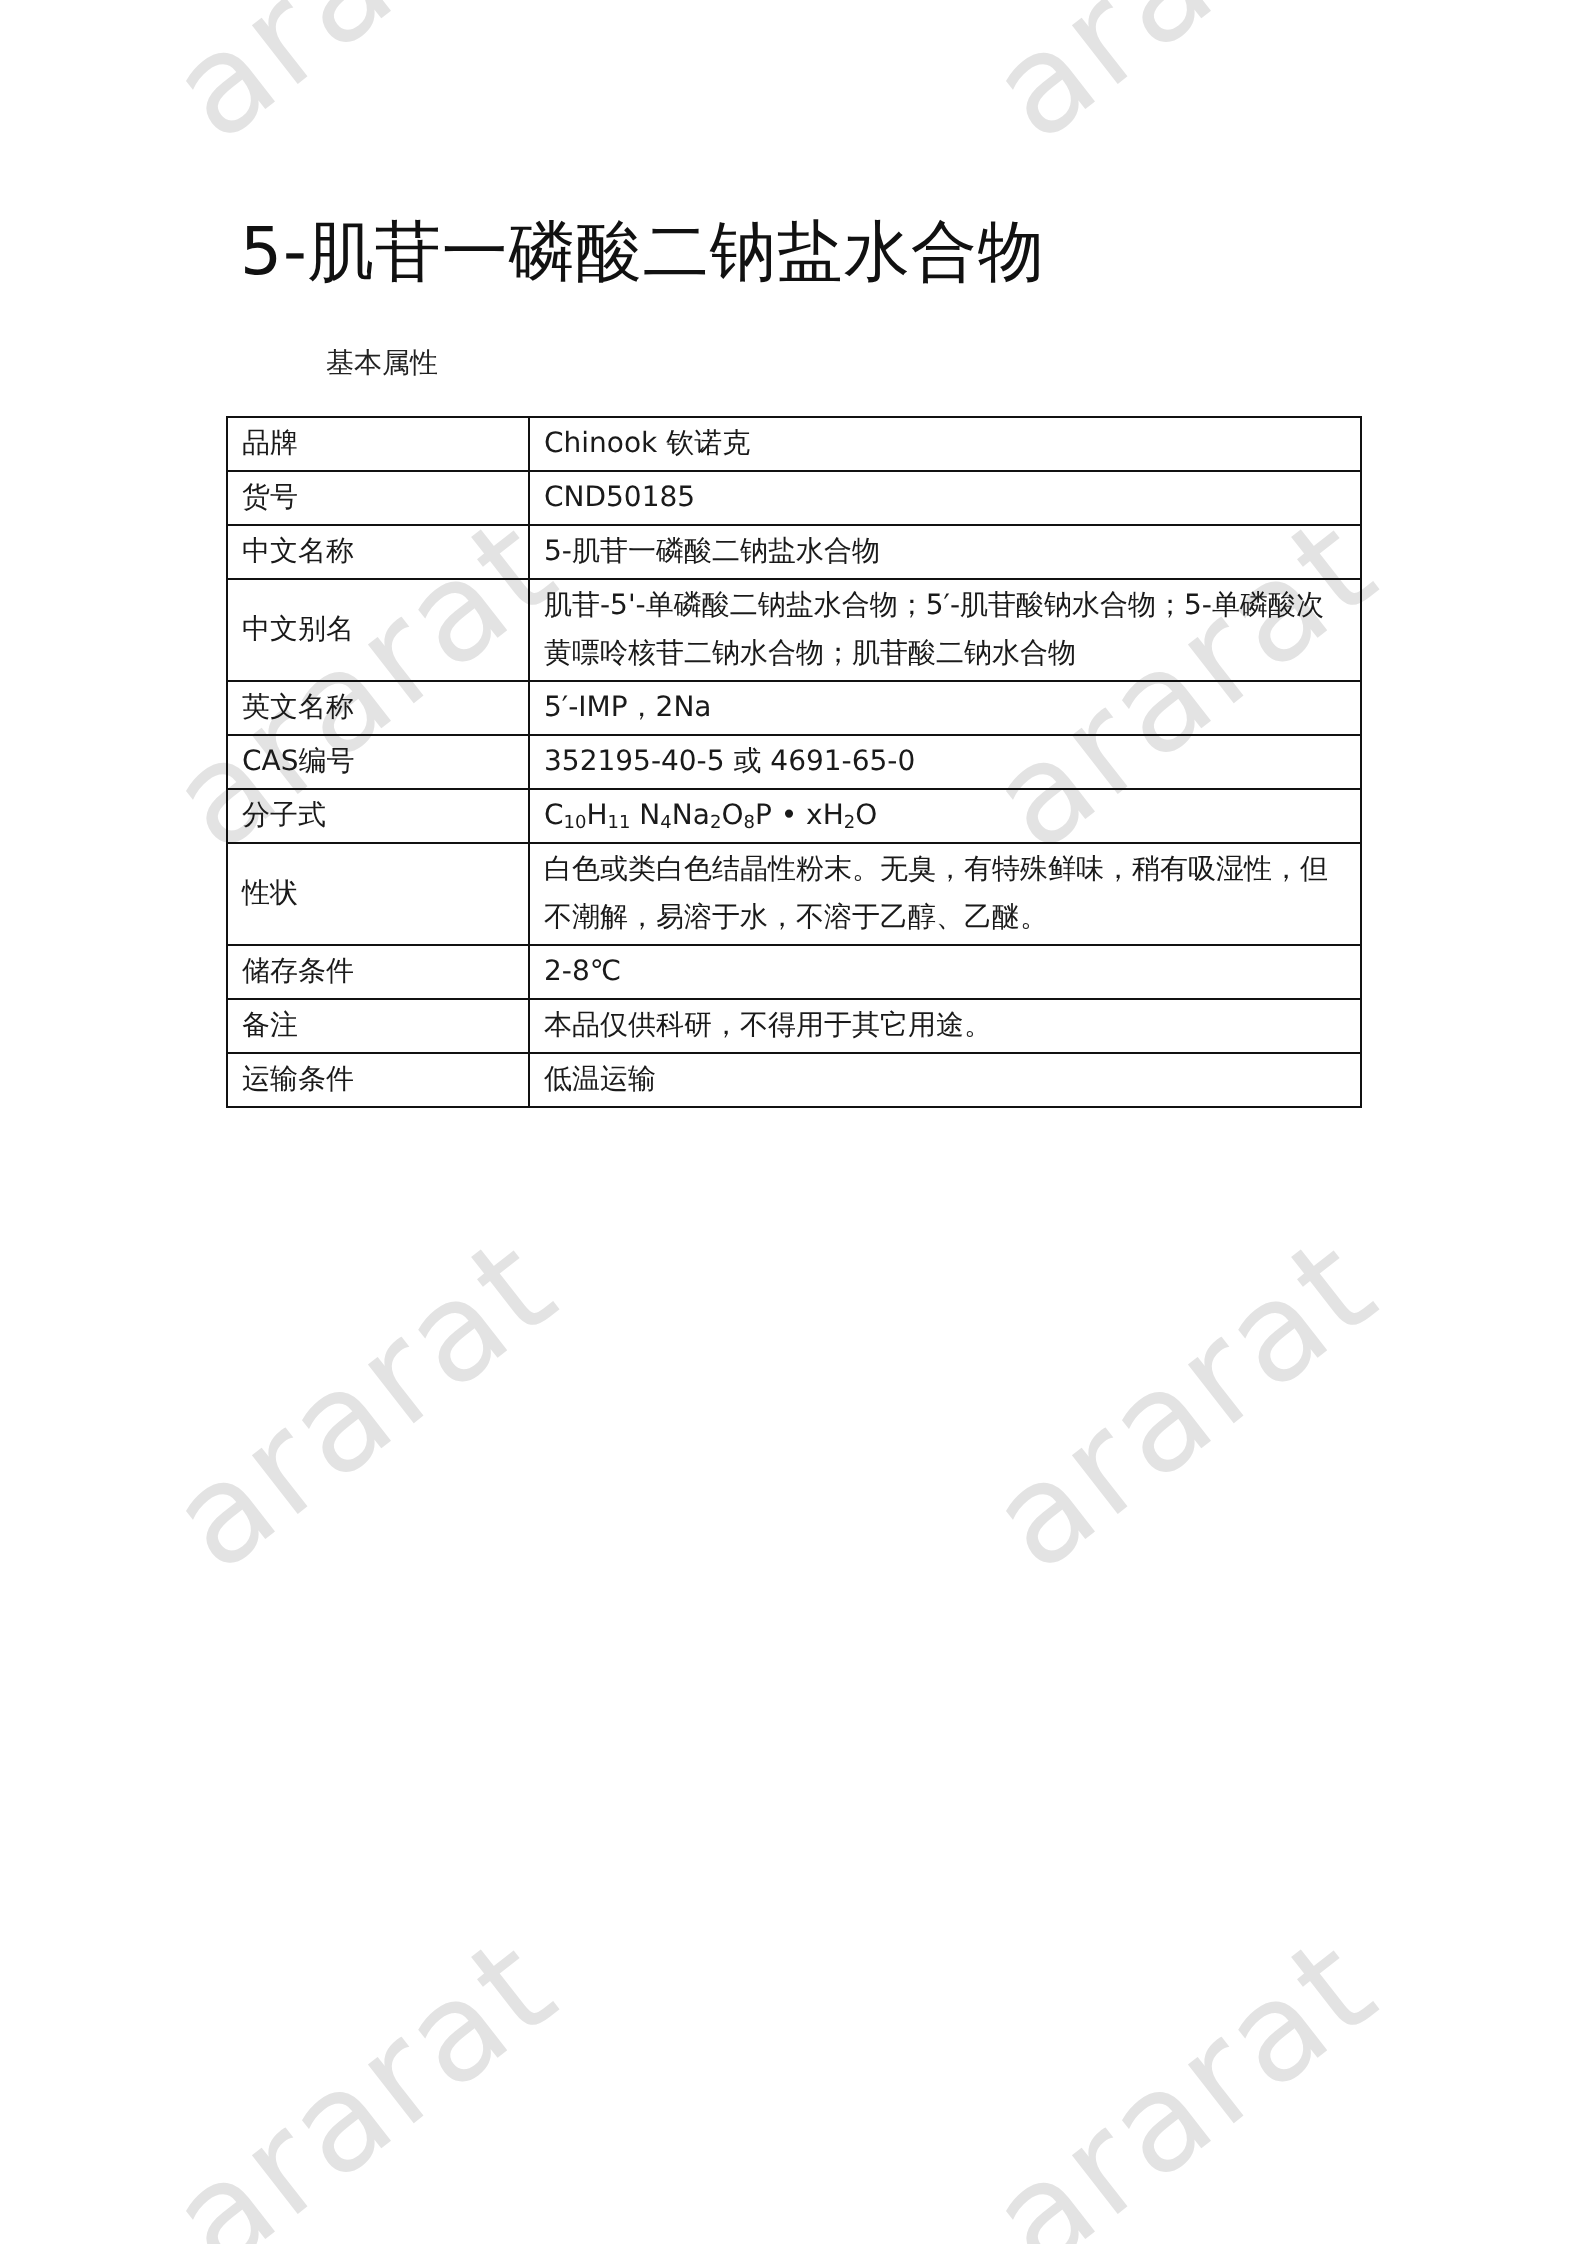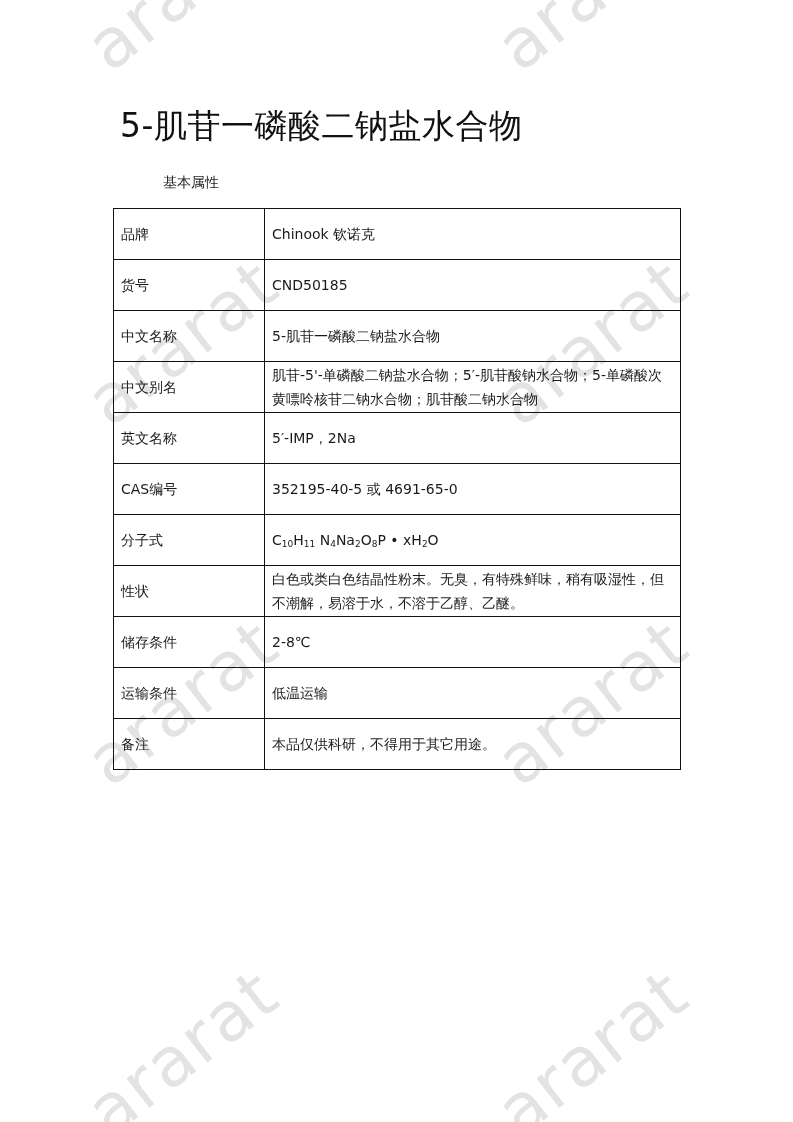--- a/index.html
+++ b/index.html
@@ -54,21 +54,21 @@
       left: 113px;
       top: 208px;
       width: 568px;
       border-collapse: collapse;
       font-size: 14px;
       z-index: 1;
       background: transparent;
     }
     table.props td {
       border: 1px solid #111111;
-      padding: 12px 7px;
+      padding: 0 7px;
       height: 26px;
       line-height: 26px;
       vertical-align: middle;
       color: #1a1a1a;
     }
     table.props td.key {
       width: 136px;
     }
     table.props td.val.multi {
       line-height: 24px;
@@ -133,21 +133,21 @@
       </tr>
       <tr>
         <td class="key">性状</td>
         <td class="val multi">白色或类白色结晶性粉末。无臭，有特殊鲜味，稍有吸湿性，但不潮解，易溶于水，不溶于乙醇、乙醚。</td>
       </tr>
       <tr>
         <td class="key">储存条件</td>
         <td class="val">2-8℃</td>
       </tr>
       <tr>
+        <td class="key">备注</td>
+        <td class="val">本品仅供科研，不得用于其它用途。</td>
+      </tr>
+      <tr>
         <td class="key">运输条件</td>
         <td class="val">低温运输</td>
-      </tr>
-      <tr>
-        <td class="key">备注</td>
-        <td class="val">本品仅供科研，不得用于其它用途。</td>
       </tr>
     </tbody>
 </table>
 
 </body></html>

